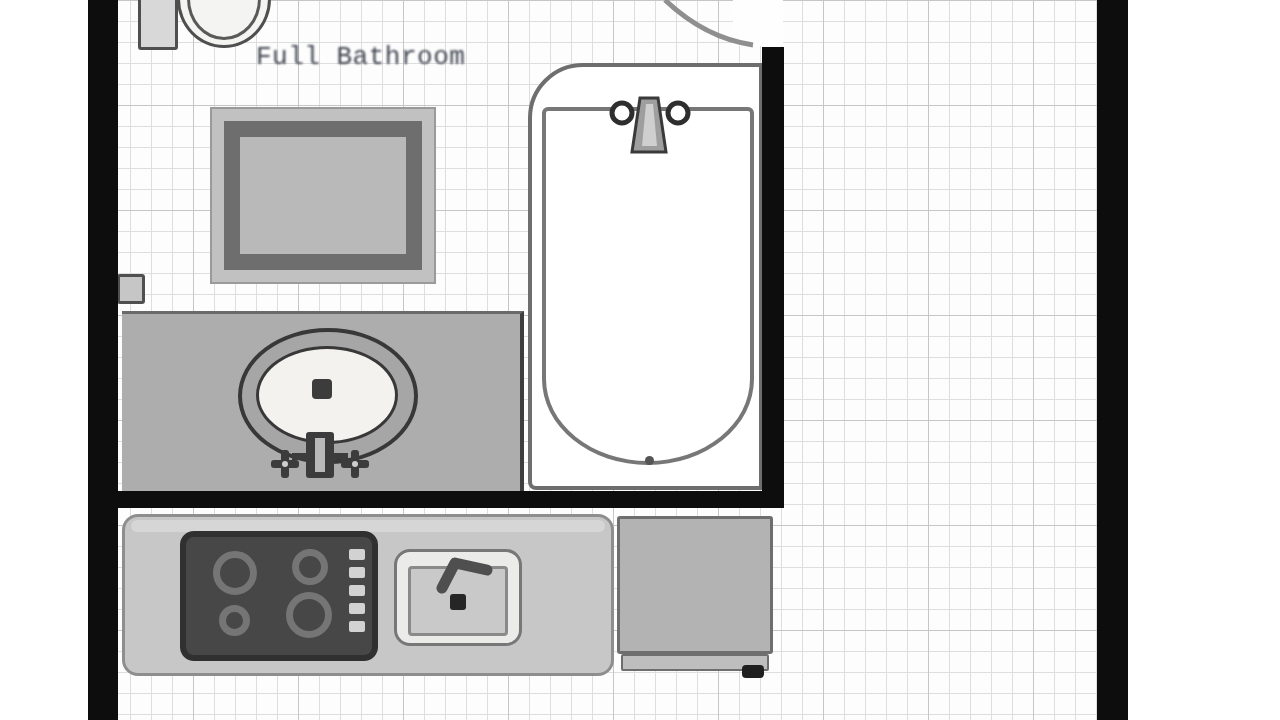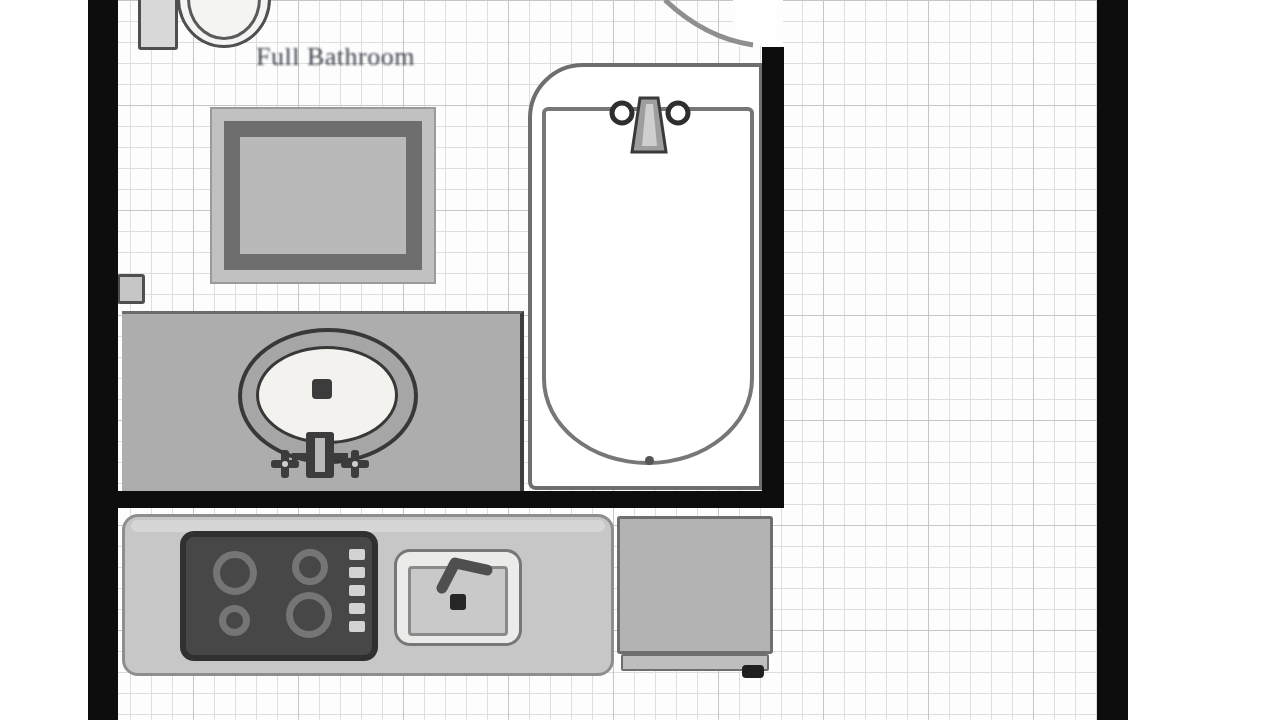--- a/index.html
+++ b/index.html
@@ -1,17 +1,17 @@
 <!DOCTYPE html>
 <html><head>
 <meta charset="utf-8">
 <style>
   html,body{margin:0;padding:0;background:#fff;}
   .canvas{position:relative;width:1280px;height:720px;overflow:hidden;background:#fef9c3;
-          font-family:Liberation Serif, serif;}
+          font-family:Liberation Mono, monospace;}
   .plan{position:absolute;inset:0;filter:blur(0.7px);}
   .abs{position:absolute;}
 
   
   .gridarea{left:88px;top:0;width:1040px;height:720px;background-color:#fdfdfd;
     background-image:
       linear-gradient(to right,#c6c6c6 1px,transparent 1px),
       linear-gradient(to bottom,#c6c6c6 1px,transparent 1px),
       linear-gradient(to right,#dedede 1px,transparent 1px),
       linear-gradient(to bottom,#dedede 1px,transparent 1px);

